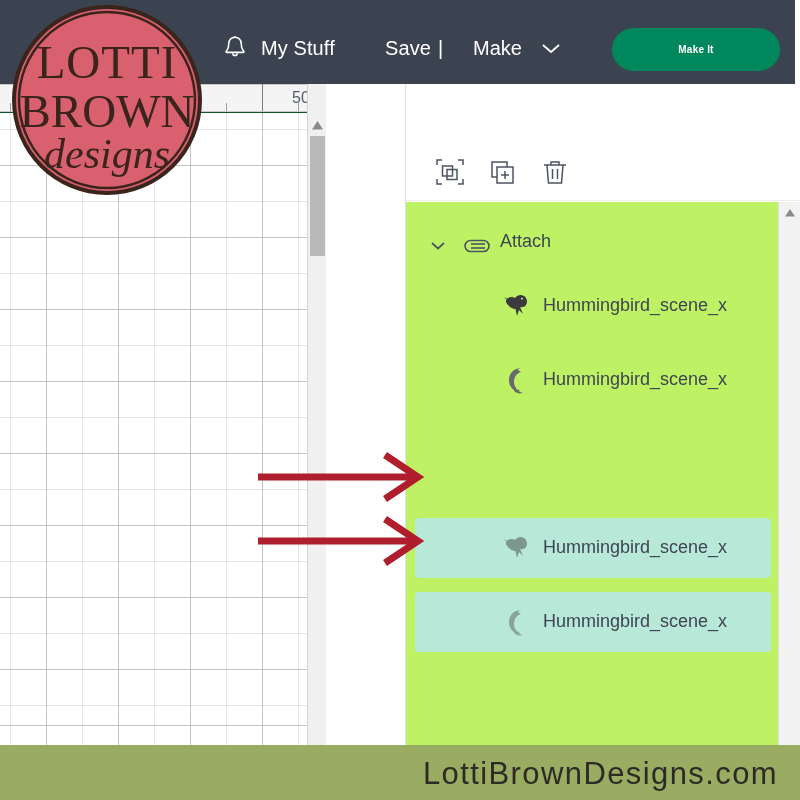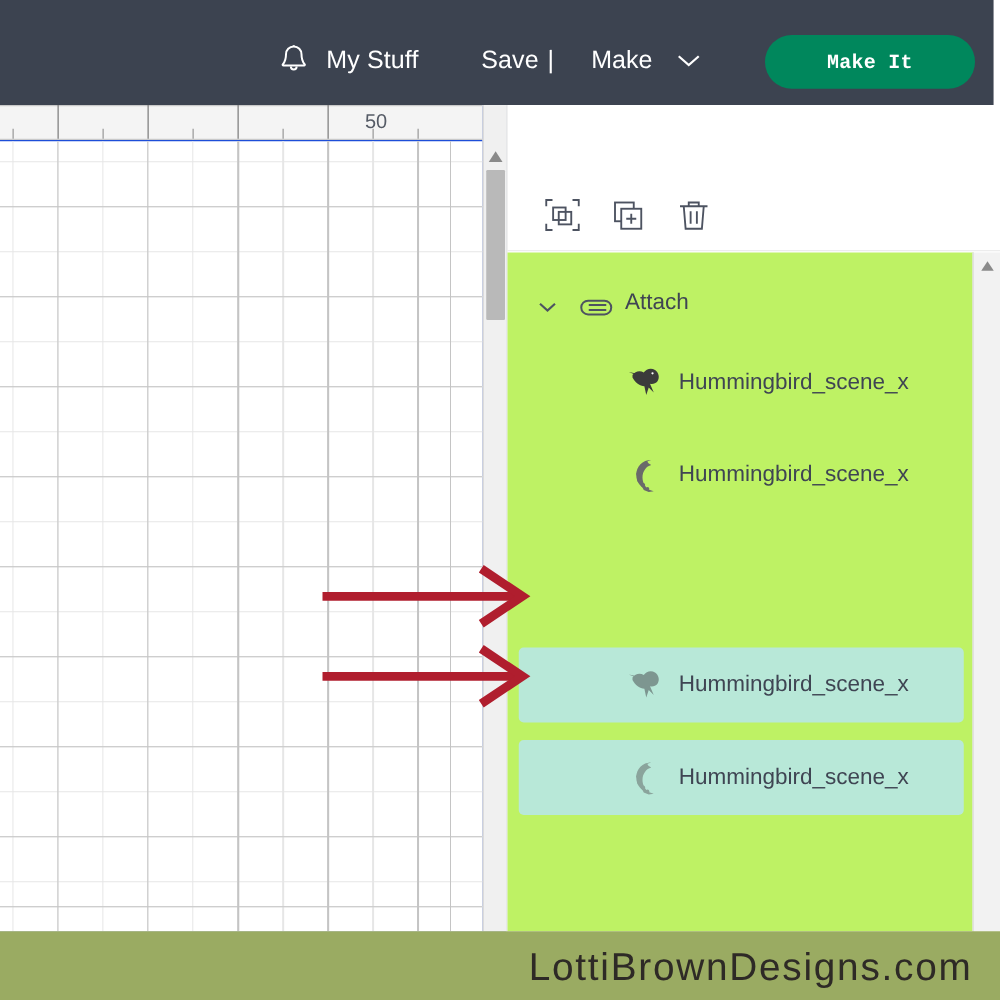--- a/index.html
+++ b/index.html
@@ -78,34 +78,34 @@
   .machine-chevron svg { display: block; width: 22px; height: 14px; }
 
   .make-it-btn {
     position: absolute;
     left: 612px; top: 28px;
     width: 168px; height: 43px;
     background: #00875c;
     border-radius: 22px;
     border: none;
     color: #ffffff;
-    font-size: 16px;
+    font-size: 10px;
     font-weight: bold;
-    font-family: Liberation Mono, monospace;
+    font-family: Liberation Sans, sans-serif;
     cursor: pointer;
     letter-spacing: 0.2px;
   }
 
   
   .canvas-area {
     position: absolute;
     left: 0; top: 84px;
-    width: 405px;
+    width: 326px;
     height: 661px;
-    background: #1d4ed8;
+    background: #14532d;
     overflow: hidden;
   }
 
   .ruler-h {
     position: absolute;
     left: 0; top: 0;
     width: 386px; height: 28px;
     background: #f4f4f4;
     border-bottom: 1px solid #c9c9c9;
     border-top: 1px solid #c9c9c9;
@@ -529,18 +529,29 @@
 
   <svg class="annotations" viewBox="0 0 800 800">
     <g stroke="#b01e2e" stroke-width="7" fill="none" stroke-linecap="butt">
       <line x1="258" y1="477" x2="414" y2="477"></line>
       <polyline points="385,455 418,477 385,499"></polyline>
       <line x1="258" y1="541" x2="414" y2="541"></line>
       <polyline points="385,519 418,541 385,563"></polyline>
     </g>
   </svg>
 
+  <div class="logo">
+    <svg viewBox="0 0 196 196">
+      <circle cx="98" cy="98" r="95" fill="#3a241c"></circle>
+      <circle cx="98" cy="98" r="91" fill="#d9606f"></circle>
+      <circle cx="98" cy="98" r="88" fill="none" stroke="#3a241c" stroke-width="2.5"></circle>
+      <circle cx="98" cy="98" r="84" fill="#d9606f"></circle>
+      <text x="98" y="76" font-family="Liberation Serif, serif" font-size="47" fill="#3a241c" text-anchor="middle" letter-spacing="1">LOTTI</text>
+      <text x="98" y="125" font-family="Liberation Serif, serif" font-size="47" fill="#3a241c" text-anchor="middle" letter-spacing="0">BROWN</text>
+      <text x="98" y="166" font-family="Liberation Serif, serif" font-size="42" fill="#3a241c" text-anchor="middle" font-style="italic">designs</text>
+    </svg>
+  </div>
 
   <div class="footer">
     <span class="footer-text">LottiBrownDesigns.com</span>
   </div>
 
 </div>
 
 </body></html>

